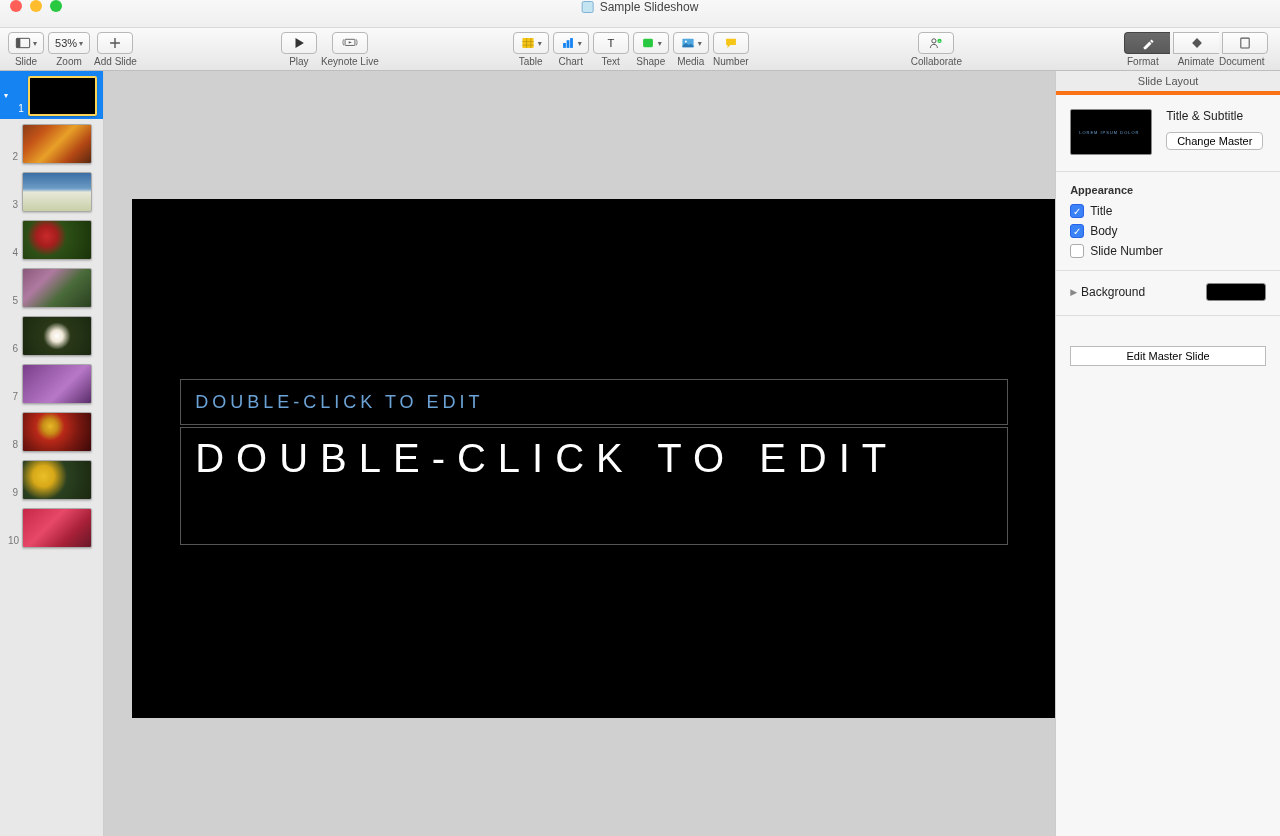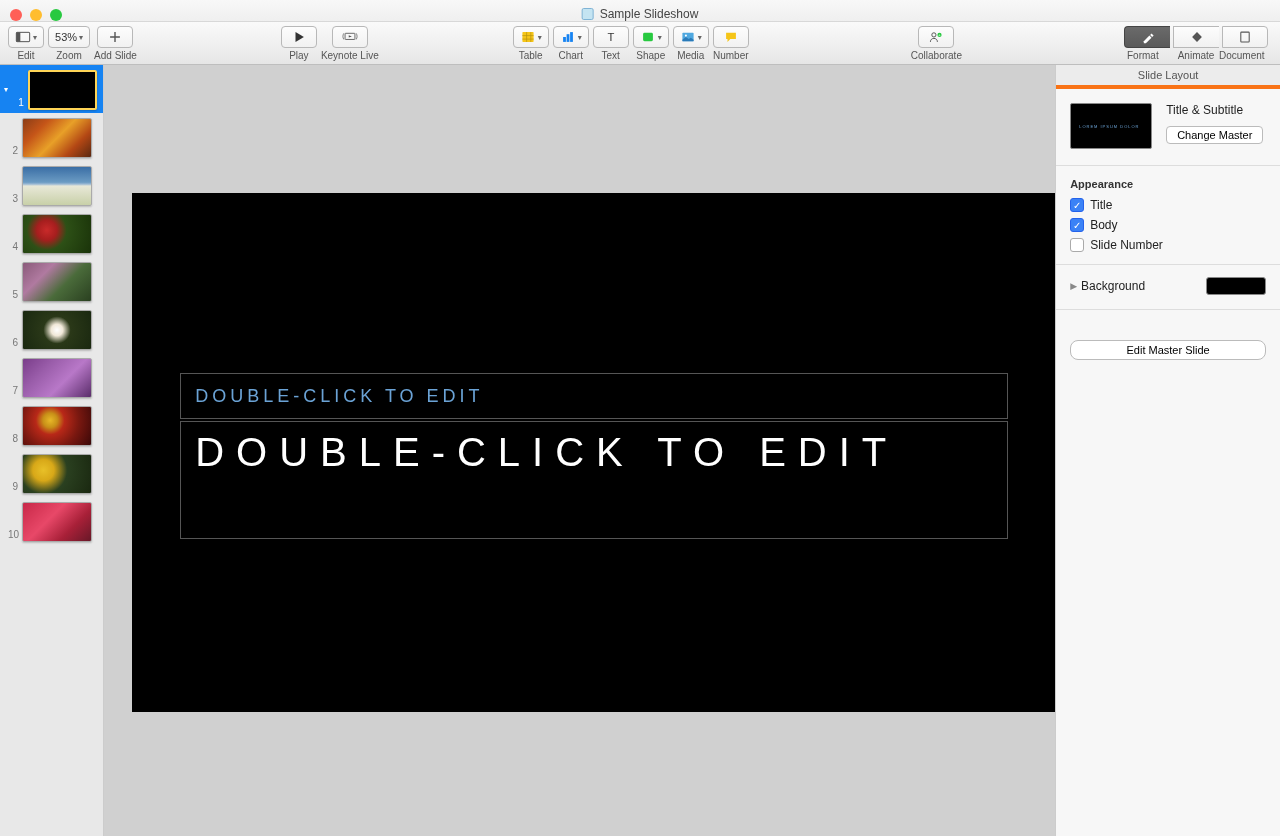--- a/index.html
+++ b/index.html
@@ -1,19 +1,19 @@
 <!DOCTYPE html>
 <html><head>
 <meta charset="utf-8">
 <style>
 * { margin: 0; padding: 0; box-sizing: border-box; font-family: -apple-system, BlinkMacSystemFont, "Helvetica Neue", sans-serif; }
 body { width: 1280px; height: 836px; background: #ececec; overflow: hidden; position: relative; }
 
 
-.titlebar { height: 22px; display: flex; align-items: flex-end; position: relative; background: linear-gradient(#f8f8f8, #efefef); border-bottom: 1px solid #d8d8d8; }
+.titlebar { height: 28px; display: flex; align-items: flex-start; position: relative; background: linear-gradient(#f8f8f8, #efefef); border-bottom: 1px solid #d8d8d8; }
 .traffic-lights { display: flex; gap: 8px; padding-left: 10px; }
 .tl { width: 12px; height: 12px; border-radius: 50%; }
 .tl.red { background: #ff5f57; }
 .tl.yellow { background: #ffbd2e; }
 .tl.green { background: #28c940; }
 .title-center { position: absolute; left: 50%; transform: translateX(-50%); font-size: 12px; color: #444; display: flex; align-items: center; gap: 6px; }
 .title-icon { width: 12px; height: 12px; background: #c4e4f2; border: 1px solid #7fb3d5; border-radius: 2px; }
 
 
 .toolbar { height: 43px; background: linear-gradient(#fafafa, #e6e6e6); border-bottom: 1px solid #bebebe; display: flex; align-items: flex-start; padding: 4px 8px 0 8px; }
@@ -71,21 +71,21 @@
 .master-title { font-size: 12px; font-weight: 400; color: #222; margin-bottom: 8px; }
 .change-master-btn { font-size: 11px; padding: 2px 10px; background: #fff; border: 1px solid #bbb; border-radius: 4px; cursor: pointer; }
 .section-divider { border-top: 1px solid #ddd; margin: 0 -14px 12px -14px; }
 .section-title { font-size: 11px; font-weight: 600; color: #333; margin-bottom: 8px; }
 .check-row { display: flex; align-items: center; gap: 6px; font-size: 12px; color: #222; margin-bottom: 6px; }
 .chk { width: 14px; height: 14px; border: 1px solid #aaa; border-radius: 3px; background: #fff; display: flex; align-items: center; justify-content: center; font-size: 10px; color: #fff; cursor: pointer; }
 .chk.checked { background: #3b82f6; border-color: #2563eb; }
 .bg-row { display: flex; align-items: center; justify-content: space-between; font-size: 12px; color: #222; margin-top: 12px; }
 .disclosure { font-size: 9px; color: #888; margin-right: 4px; cursor: pointer; }
 .bg-swatch { width: 60px; height: 18px; background: #000; border: 1px solid #888; border-radius: 3px; cursor: pointer; }
-.edit-master-btn { width: 100%; font-size: 11px; padding: 3px 2px; background: #fff; border: 1px solid #bbb; border-radius: 8px; cursor: pointer; margin-top: 18px; }
+.edit-master-btn { width: 100%; font-size: 11px; padding: 3px 2px; background: #fff; border: 1px solid #bbb; border-radius: 0; cursor: pointer; margin-top: 18px; }
 
 svg { display: block; }
 </style>
 </head>
 <body>
 
 <div class="titlebar">
   <div class="traffic-lights">
     <div class="tl red"></div>
     <div class="tl yellow"></div>
@@ -101,21 +101,21 @@
   <div class="tb-group">
     <div class="tb-buttons">
       <div class="tb-btn">
         <svg class="tb-icon" viewBox="0 0 24 20">
             <rect x="2" y="3" width="20" height="14" rx="1" fill="none" stroke="#555" stroke-width="1.5"></rect>
             <rect x="2" y="3" width="6" height="14" fill="#555"></rect>
           </svg>
         <span class="dropdown-arrow">▾</span>
       </div>
     </div>
-    <div class="tb-label">Edit</div>
+    <div class="tb-label">Slide</div>
   </div>
 
   <div class="tb-group">
     <div class="tb-buttons">
       <div class="tb-btn">
         <span>53%</span>
         <span class="dropdown-arrow">▾</span>
       </div>
     </div>
     <div class="tb-label">Zoom</div>

